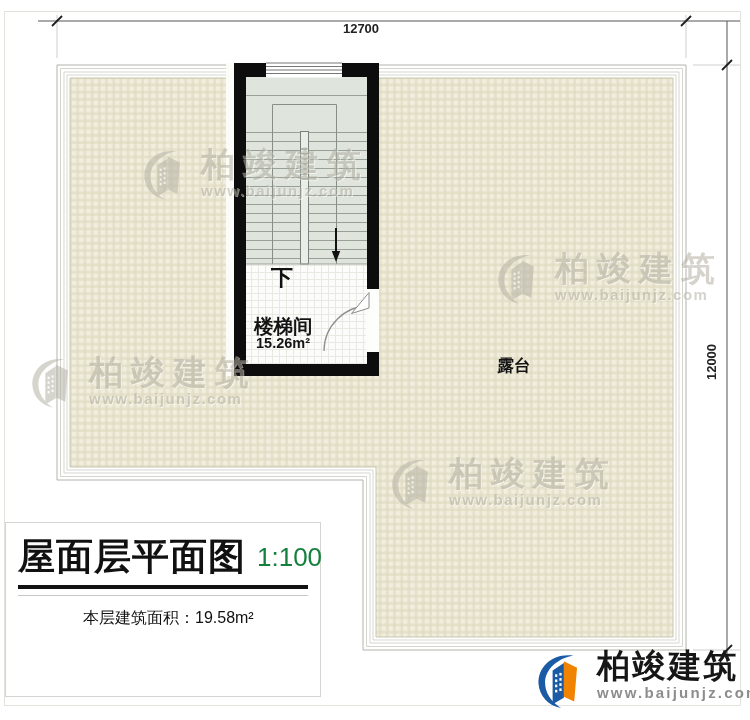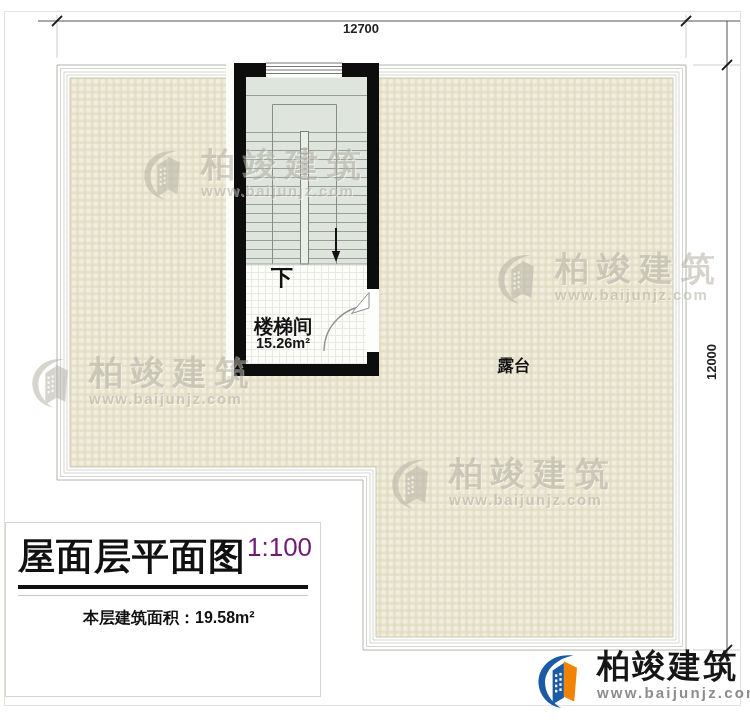--- a/index.html
+++ b/index.html
@@ -33,26 +33,26 @@
   .wm1{left:140px;top:143px;}
   .wm2{left:494px;top:247px;}
   .wm3{left:28px;top:351px;}
   .wm4{left:388px;top:452px;}
 
   
   .title-panel{
     left:5px;top:522px;width:316px;height:175px;
     background:#ffffff;border:1px solid #d4d4d0;box-sizing:border-box;
   }
-  .tb-head{display:flex;align-items:flex-start;margin:9px 0 0 12px;}
+  .tb-head{display:flex;align-items:center;margin:9px 0 0 12px;}
   .tb-title{font-size:37px;font-weight:bold;color:#111;letter-spacing:1px;white-space:nowrap;}
-  .tb-scale{font-size:26px;color:#701a75;margin-left:1px;white-space:nowrap;}
+  .tb-scale{font-size:26px;color:#15803d;margin-left:11px;white-space:nowrap;}
   .tb-rule{height:4px;background:#111;margin:3px 12px 0 12px;}
   .tb-rule2{height:1px;background:#c7c7c3;margin:6px 12px 0 12px;}
-  .tb-info{margin:10px 0 0 77px;font-size:16px;font-weight:bold;color:#111;line-height:1.45;}
+  .tb-info{margin:10px 0 0 77px;font-size:16px;font-weight:normal;color:#111;line-height:1.45;}
   .tb-info .sup{white-space:nowrap;}
 
   
   .brand{left:533px;top:648px;display:flex;align-items:flex-start;}
   .brand .logo-icon{width:58px;height:62px;flex:0 0 auto;}
   .brand .logo-text{margin-left:6px;display:flex;flex-direction:column;}
   .brand .logo-name{font-size:33px;font-weight:bold;letter-spacing:2.5px;color:#161616;line-height:1.1;white-space:nowrap;}
   .brand .logo-url{font-size:15px;font-weight:600;letter-spacing:2.2px;color:#8d8d8d;line-height:1.1;margin-top:1px;white-space:nowrap;}
 </style>
 </head>

